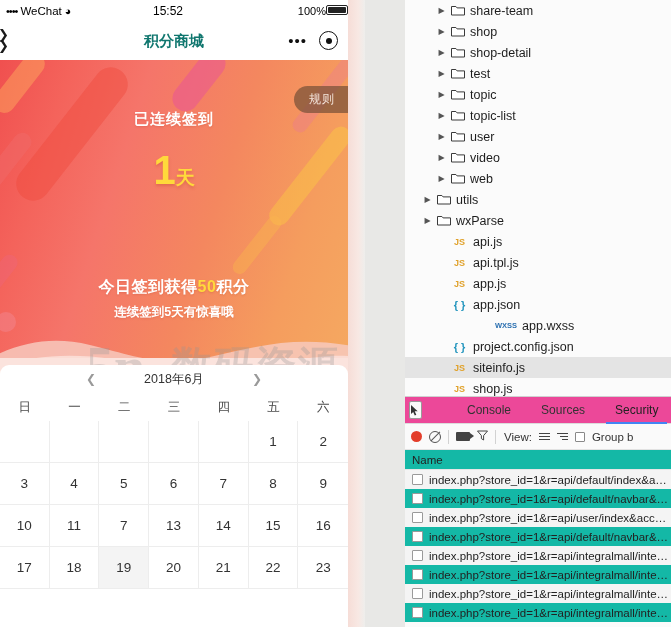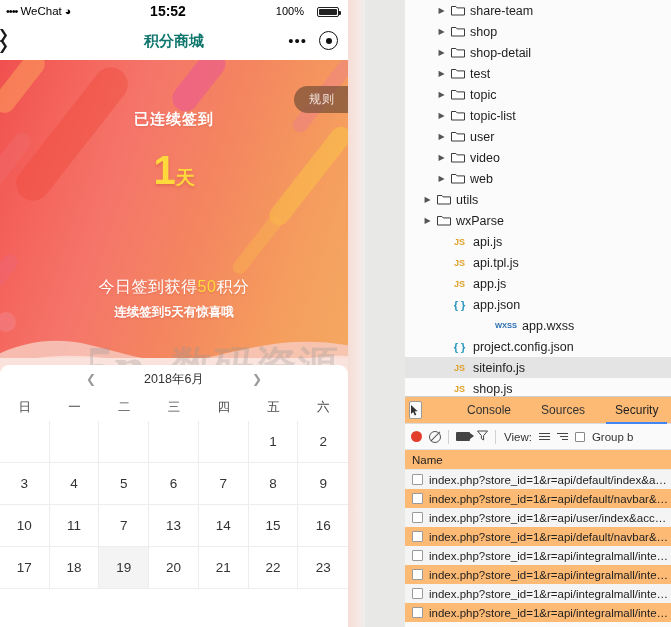--- a/index.html
+++ b/index.html
@@ -33,24 +33,24 @@
   .statusbar {
     position: relative; height: 22px; width: 348px;
     background: #fff; display: flex; align-items: center;
     font-size: 11.5px; color: #000;
   }
   .sb-left { position: absolute; left: 6px; display: flex; align-items: center; gap: 3px; }
   .sb-dots { letter-spacing: -1px; font-size: 11px; }
   .sb-wifi { font-size: 11px; }
   .sb-center {
     position: absolute; left: 0; right: 12px; text-align: center;
-    font-weight: bold; font-size: 14px;
+    font-weight: normal; font-size: 12px;
   }
   .sb-right {
-    position: absolute; right: 9px; display: flex; align-items: flex-end; gap: 13px;
+    position: absolute; right: 0; display: flex; align-items: flex-start; gap: 0;
     font-size: 11px;
   }
   .batt {
     width: 22px; height: 10px; border: 1px solid #222; border-radius: 2px;
     position: relative; padding: 1px;
   }
   .batt::after {
     content: ""; position: absolute; right: -3px; top: 3px;
     width: 2px; height: 4px; background: #222; border-radius: 0 1px 1px 0;
   }
@@ -103,21 +103,21 @@
   }
   .b-count {
     position: absolute; top: 90px; width: 100%; text-align: center;
     color: #ffd93b; font-weight: bold;
     text-shadow: 0 2px 3px rgba(180,60,40,.3);
   }
   .b-count .num { font-size: 40px; line-height: 40px; }
   .b-count .unit { font-size: 19px; }
   .b-sub1 {
     position: absolute; top: 217px; width: 100%; text-align: center;
-    color: #fff; font-size: 16px; font-weight: normal; letter-spacing: .5px;
+    color: #fff; font-size: 16px; font-weight: bold; letter-spacing: .5px;
     text-shadow: 0 1px 2px rgba(180,60,40,.25);
   }
   .b-sub1 em { font-style: normal; color: #ffd93b; }
   .b-sub2 {
     position: absolute; top: 244px; width: 100%; text-align: center;
     color: #fff; font-size: 12.5px; font-weight: bold;
     text-shadow: 0 1px 2px rgba(180,60,40,.25);
   }
   .wave {
     position: absolute; left: -4%; bottom: 0; width: 108%; height: 54px;
@@ -198,21 +198,21 @@
   }
   .ftype.js { color: #e0a22c; }
   .ftype.json { color: #2596be; font-size: 11px; }
   .ftype.wxss { color: #2a6fb0; font-size: 7.5px; padding-left: 44px; }
   .fname { font-size: 12.5px; color: #1d1d1d; }
 
   
   #devtools { border-top: 1px solid #d0d0d0; background: #fff; }
   .dt-tabs {
     height: 27px; display: flex; align-items: center;
-    border-bottom: 1px solid #dcdcdc; background: #fdba74;
+    border-bottom: 1px solid #dcdcdc; background: #ec4899;
     padding-left: 4px; gap: 12px;
   }
   .dt-inspect {
     width: 20px; height: 18px; border: 1px solid #9a9a9a; border-radius: 2px;
     display: flex; align-items: center; justify-content: center;
     background: #fafafa; margin-right: 6px;
   }
   .dt-sep { width: 1px; height: 15px; background: #cfcfcf; margin-right: 6px; }
   .dt-tab {
     padding: 0 9px; height: 27px; line-height: 27px; font-size: 12px; color: #333;
@@ -241,21 +241,21 @@
     border-left: 4px solid #444; border-top: 3px solid transparent;
     border-bottom: 3px solid transparent;
   }
   .funnel { width: 11px; height: 11px; }
   .viewlbl { margin-left: 1px; }
   .vicon { display: flex; flex-direction: column; gap: 1.5px; }
   .vicon i { display: block; height: 1.6px; background: #444; }
   .chkbox {
     width: 10px; height: 10px; border: 1px solid #888; border-radius: 1px; background: #fff;
   }
-  .netlist { background: #fdba74; }
+  .netlist { background: #14b8a6; }
   .net-head {
     height: 20px; display: flex; align-items: center; padding-left: 7px;
     font-size: 11.5px; color: #222; border-bottom: 1px solid #e6e6e6;
   }
   .net-row {
     height: 19px; display: flex; align-items: center; gap: 6px;
     padding-left: 7px; font-size: 11.5px; color: #222;
     white-space: nowrap; overflow: hidden;
   }
   .net-row:nth-child(odd) { background: #f4f4f4; }

